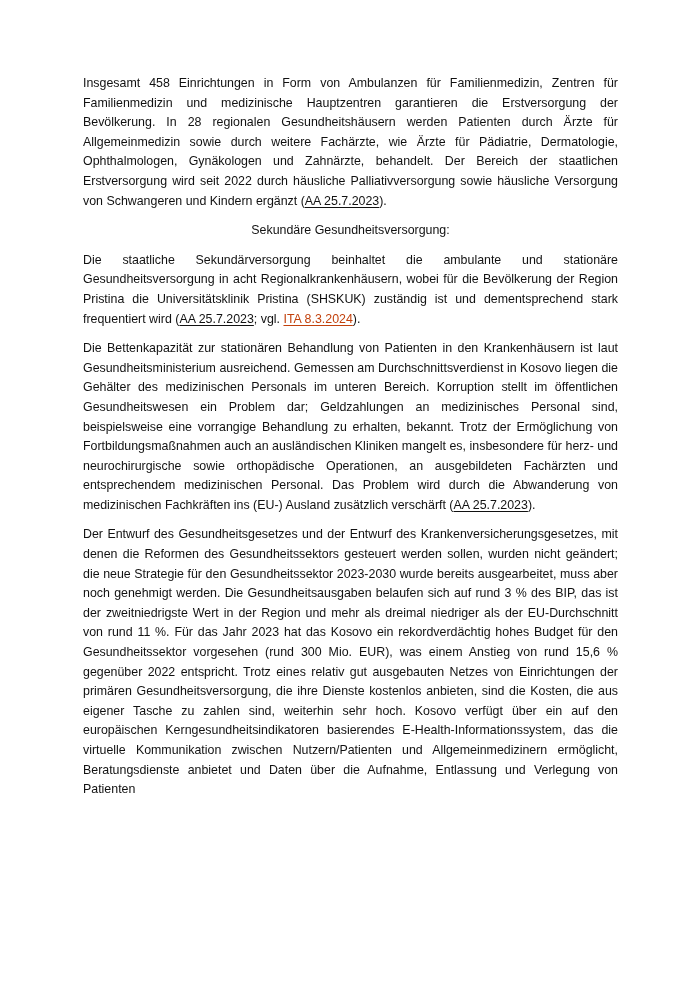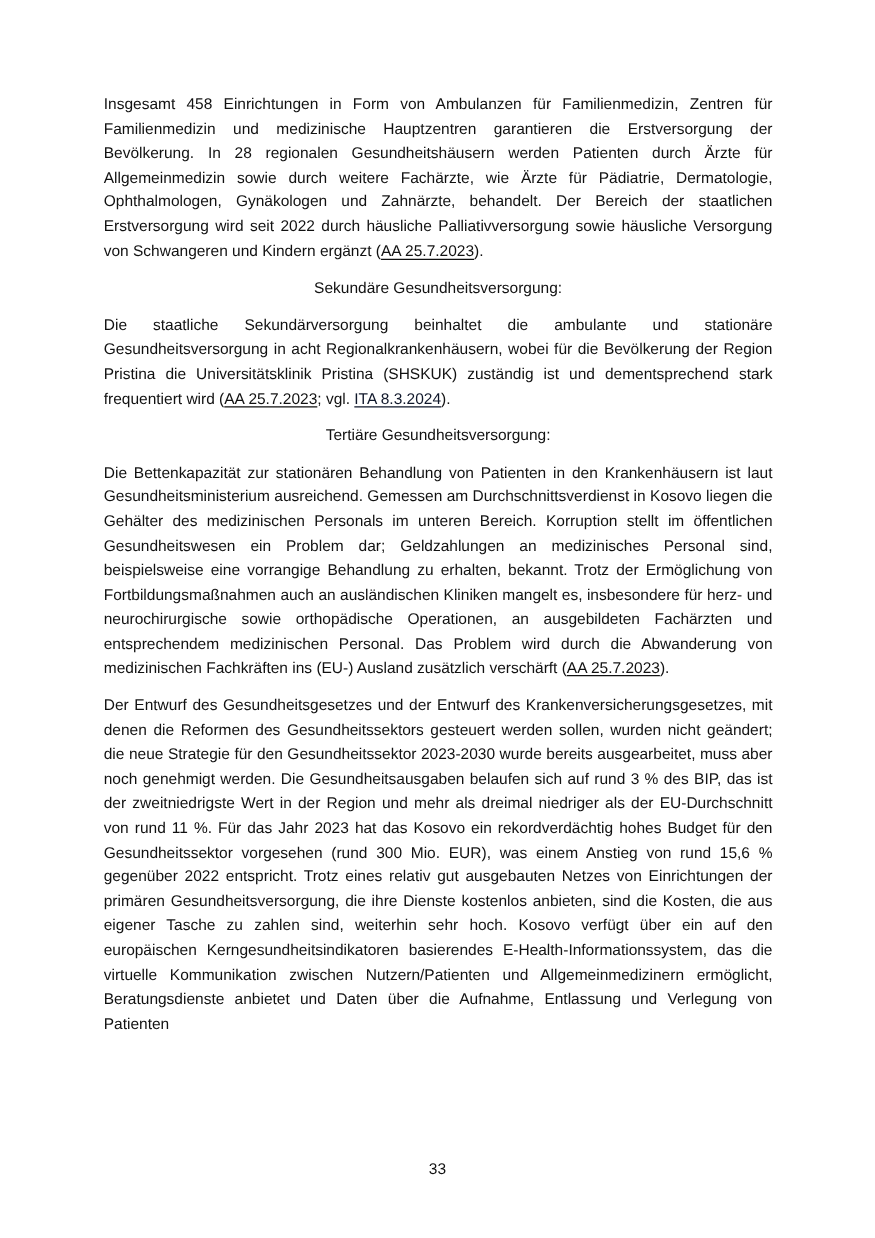--- a/index.html
+++ b/index.html
@@ -34,38 +34,36 @@
   .heading {
     text-align: center;
   }
   a.src-link {
     color: #111111;
     text-decoration: underline;
     text-underline-offset: 2px;
     cursor: pointer;
   }
   a.src-link.blue {
-    color: #0f172a;
+    color: #c2410c;
   }
   .page-number {
     position: absolute;
     left: 0;
     top: 928px;
     width: 100%;
     text-align: center;
     font-size: 12.4px;
     color: #111111;
   }
 </style>
 </head>
 <body>
 
 <div class="page">
   <div class="content">
       <p class="para"><span>Insgesamt 458 Einrichtungen in Form von Ambulanzen für Familienmedizin, Zentren für Familienmedizin und medizinische Hauptzentren garantieren die Erstversorgung der Bevölkerung. In 28 regionalen Gesundheitshäusern werden Patienten durch Ärzte für Allgemeinmedizin sowie durch weitere Fachärzte, wie Ärzte für Pädiatrie, Dermatologie, Ophthalmologen, Gynäkologen und Zahnärzte, behandelt. Der Bereich der staatlichen Erstversorgung wird seit 2022 durch häusliche Palliativversorgung sowie häusliche Versorgung von Schwangeren und Kindern ergänzt (</span><a class="src-link" href="#">AA 25.7.2023</a><span>).</span></p>
       <p class="heading"><span>Sekundäre Gesundheitsversorgung:</span></p>
       <p class="para"><span>Die staatliche Sekundärversorgung beinhaltet die ambulante und stationäre Gesundheitsversorgung in acht Regionalkrankenhäusern, wobei für die Bevölkerung der Region Pristina die Universitätsklinik Pristina (SHSKUK) zuständig ist und dementsprechend stark frequentiert wird (</span><a class="src-link" href="#">AA 25.7.2023</a><span>; vgl. </span><a class="src-link blue" href="#">ITA 8.3.2024</a><span>).</span></p>
-      <p class="heading"><span>Tertiäre Gesundheitsversorgung:</span></p>
       <p class="para"><span>Die Bettenkapazität zur stationären Behandlung von Patienten in den Krankenhäusern ist laut Gesundheitsministerium ausreichend. Gemessen am Durchschnittsverdienst in Kosovo liegen die Gehälter des medizinischen Personals im unteren Bereich. Korruption stellt im öffentlichen Gesundheitswesen ein Problem dar; Geldzahlungen an medizinisches Personal sind, beispielsweise eine vorrangige Behandlung zu erhalten, bekannt. Trotz der Ermöglichung von Fortbildungsmaßnahmen auch an ausländischen Kliniken mangelt es, insbesondere für herz- und neurochirurgische sowie orthopädische Operationen, an ausgebildeten Fachärzten und entsprechendem medizinischen Personal. Das Problem wird durch die Abwanderung von medizinischen Fachkräften ins (EU-) Ausland zusätzlich verschärft (</span><a class="src-link" href="#">AA 25.7.2023</a><span>).</span></p>
       <p class="para"><span>Der Entwurf des Gesundheitsgesetzes und der Entwurf des Krankenversicherungsgesetzes, mit denen die Reformen des Gesundheitssektors gesteuert werden sollen, wurden nicht geändert; die neue Strategie für den Gesundheitssektor 2023-2030 wurde bereits ausgearbeitet, muss aber noch genehmigt werden. Die Gesundheitsausgaben belaufen sich auf rund 3 % des BIP, das ist der zweitniedrigste Wert in der Region und mehr als dreimal niedriger als der EU-Durchschnitt von rund 11 %. Für das Jahr 2023 hat das Kosovo ein rekordverdächtig hohes Budget für den Gesundheitssektor vorgesehen (rund 300 Mio. EUR), was einem Anstieg von rund 15,6 % gegenüber 2022 entspricht. Trotz eines relativ gut ausgebauten Netzes von Einrichtungen der primären Gesundheitsversorgung, die ihre Dienste kostenlos anbieten, sind die Kosten, die aus eigener Tasche zu zahlen sind, weiterhin sehr hoch. Kosovo verfügt über ein auf den europäischen Kerngesundheitsindikatoren basierendes E-Health-Informationssystem, das die virtuelle Kommunikation zwischen Nutzern/Patienten und Allgemeinmedizinern ermöglicht, Beratungsdienste anbietet und Daten über die Aufnahme, Entlassung und Verlegung von Patienten</span></p>
     </div>
-  <div class="page-number">33</div>
 </div>
 
 </body></html>

